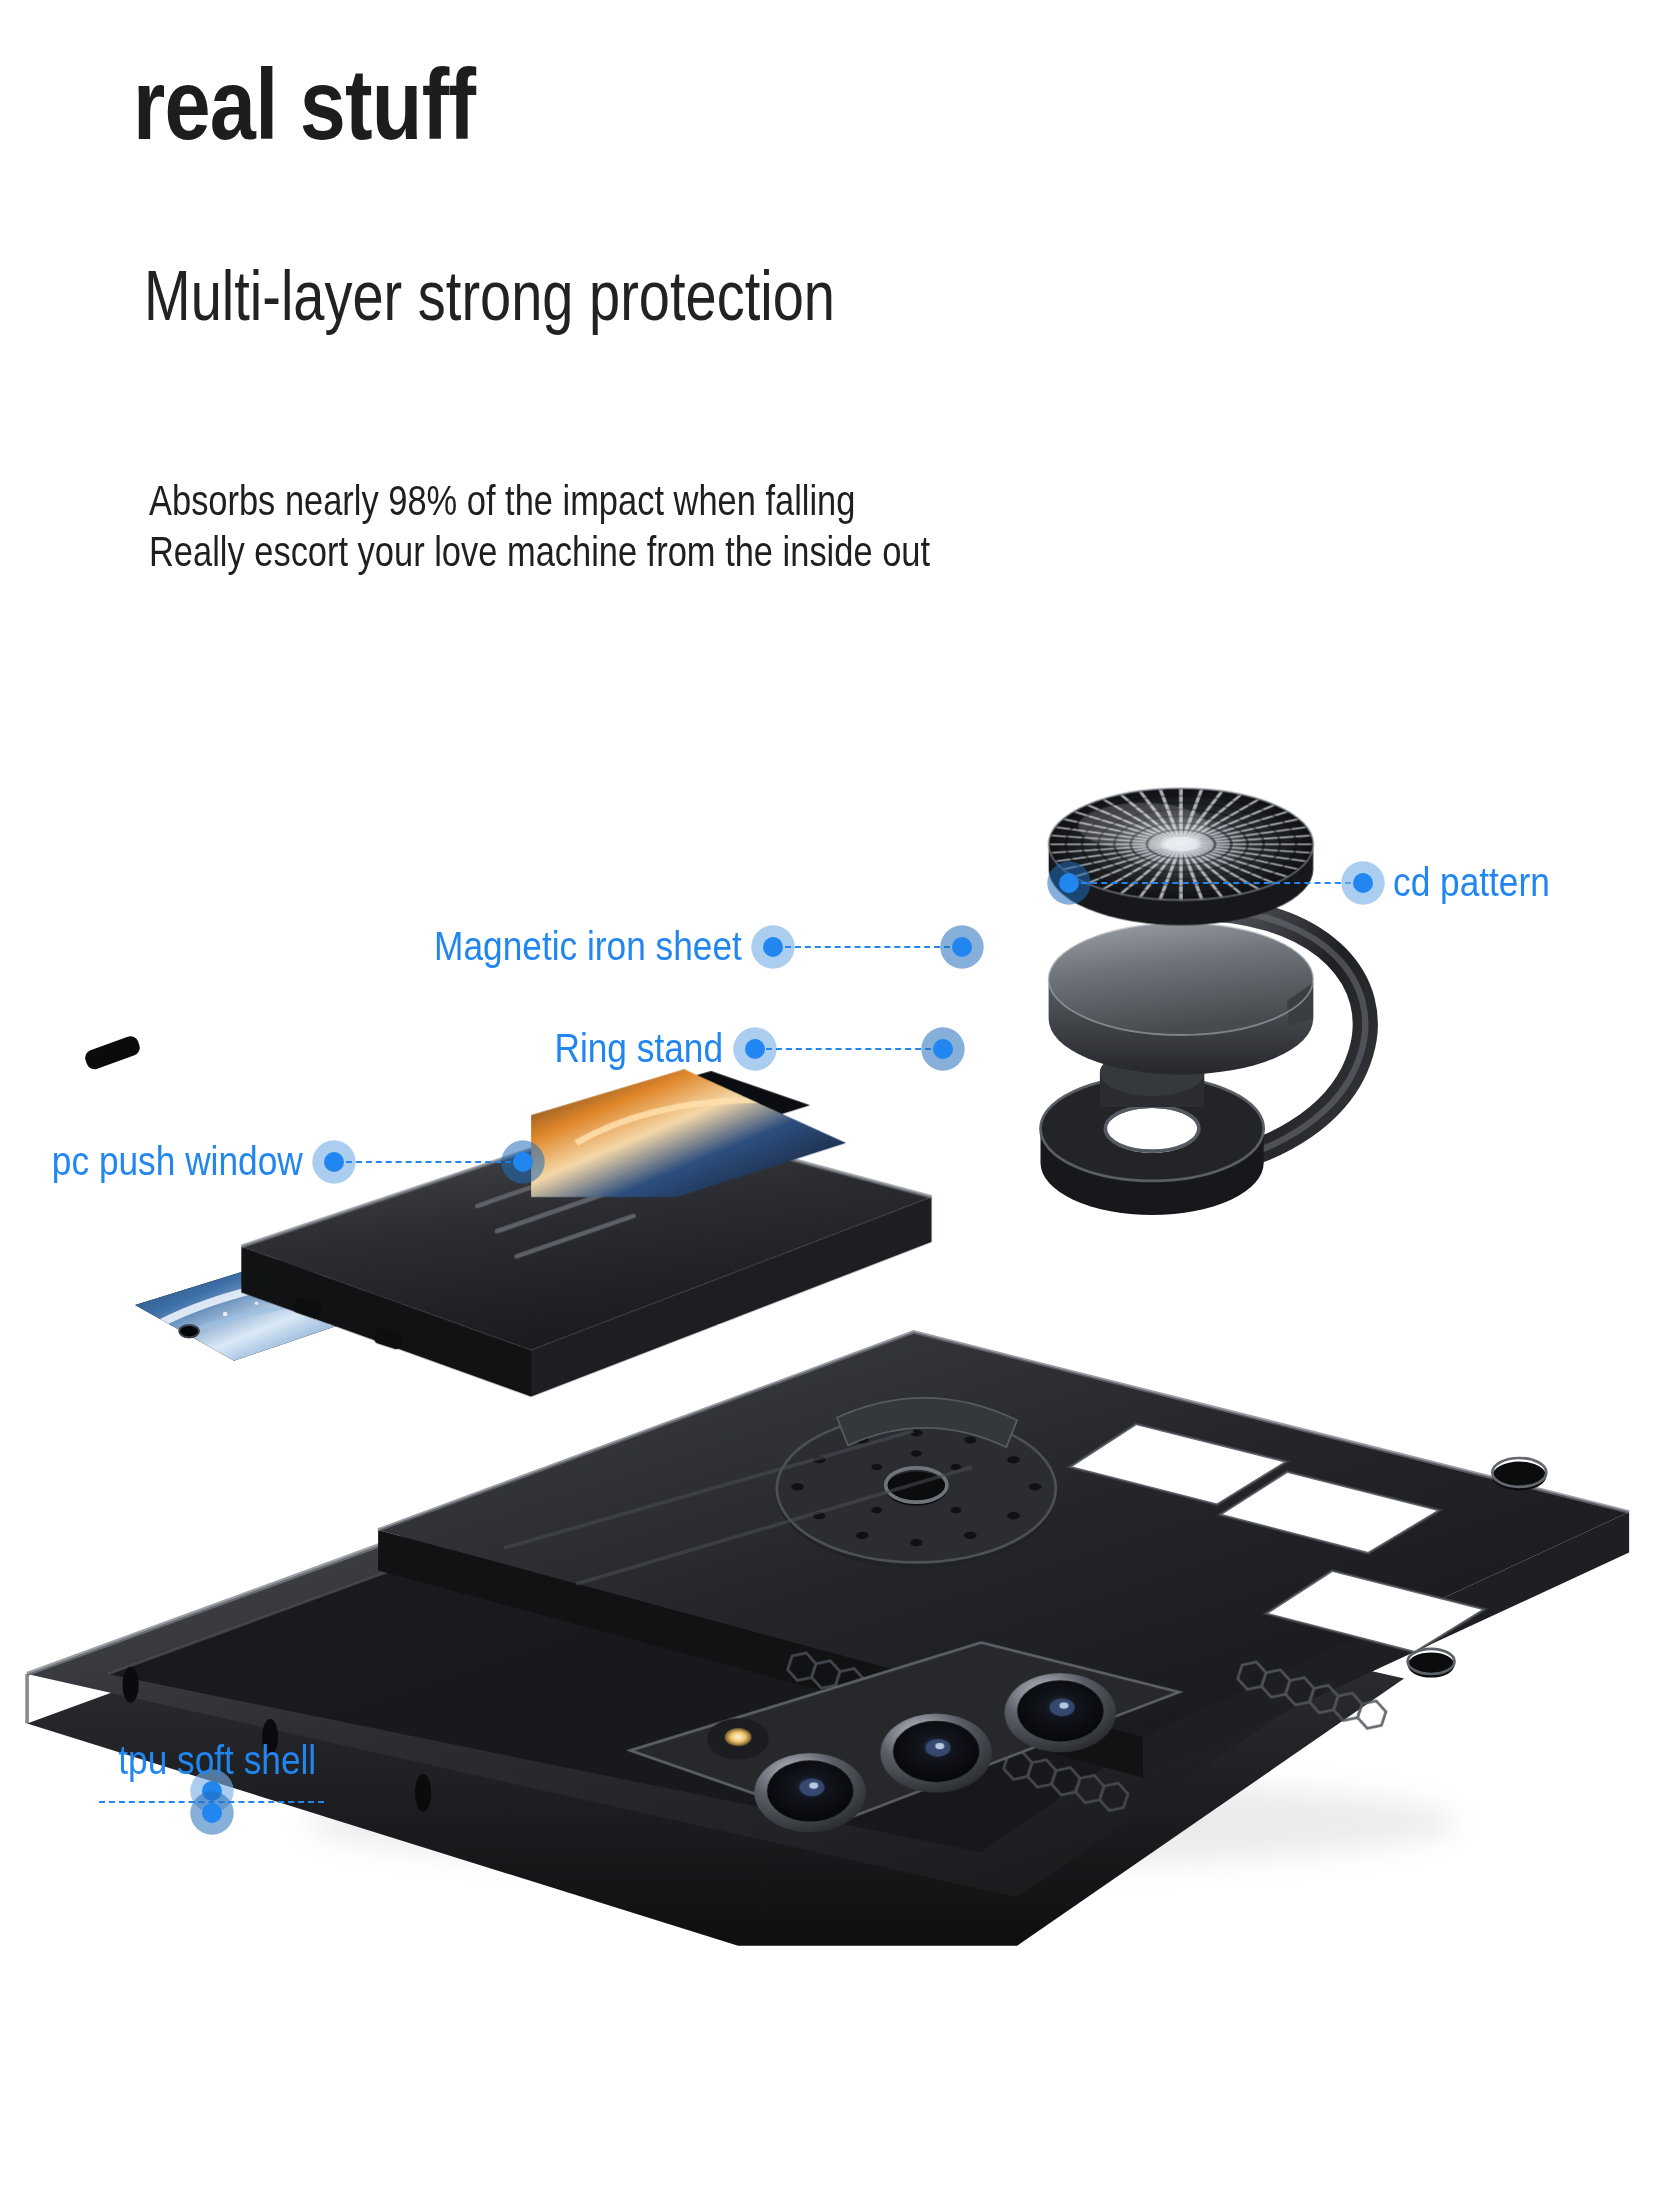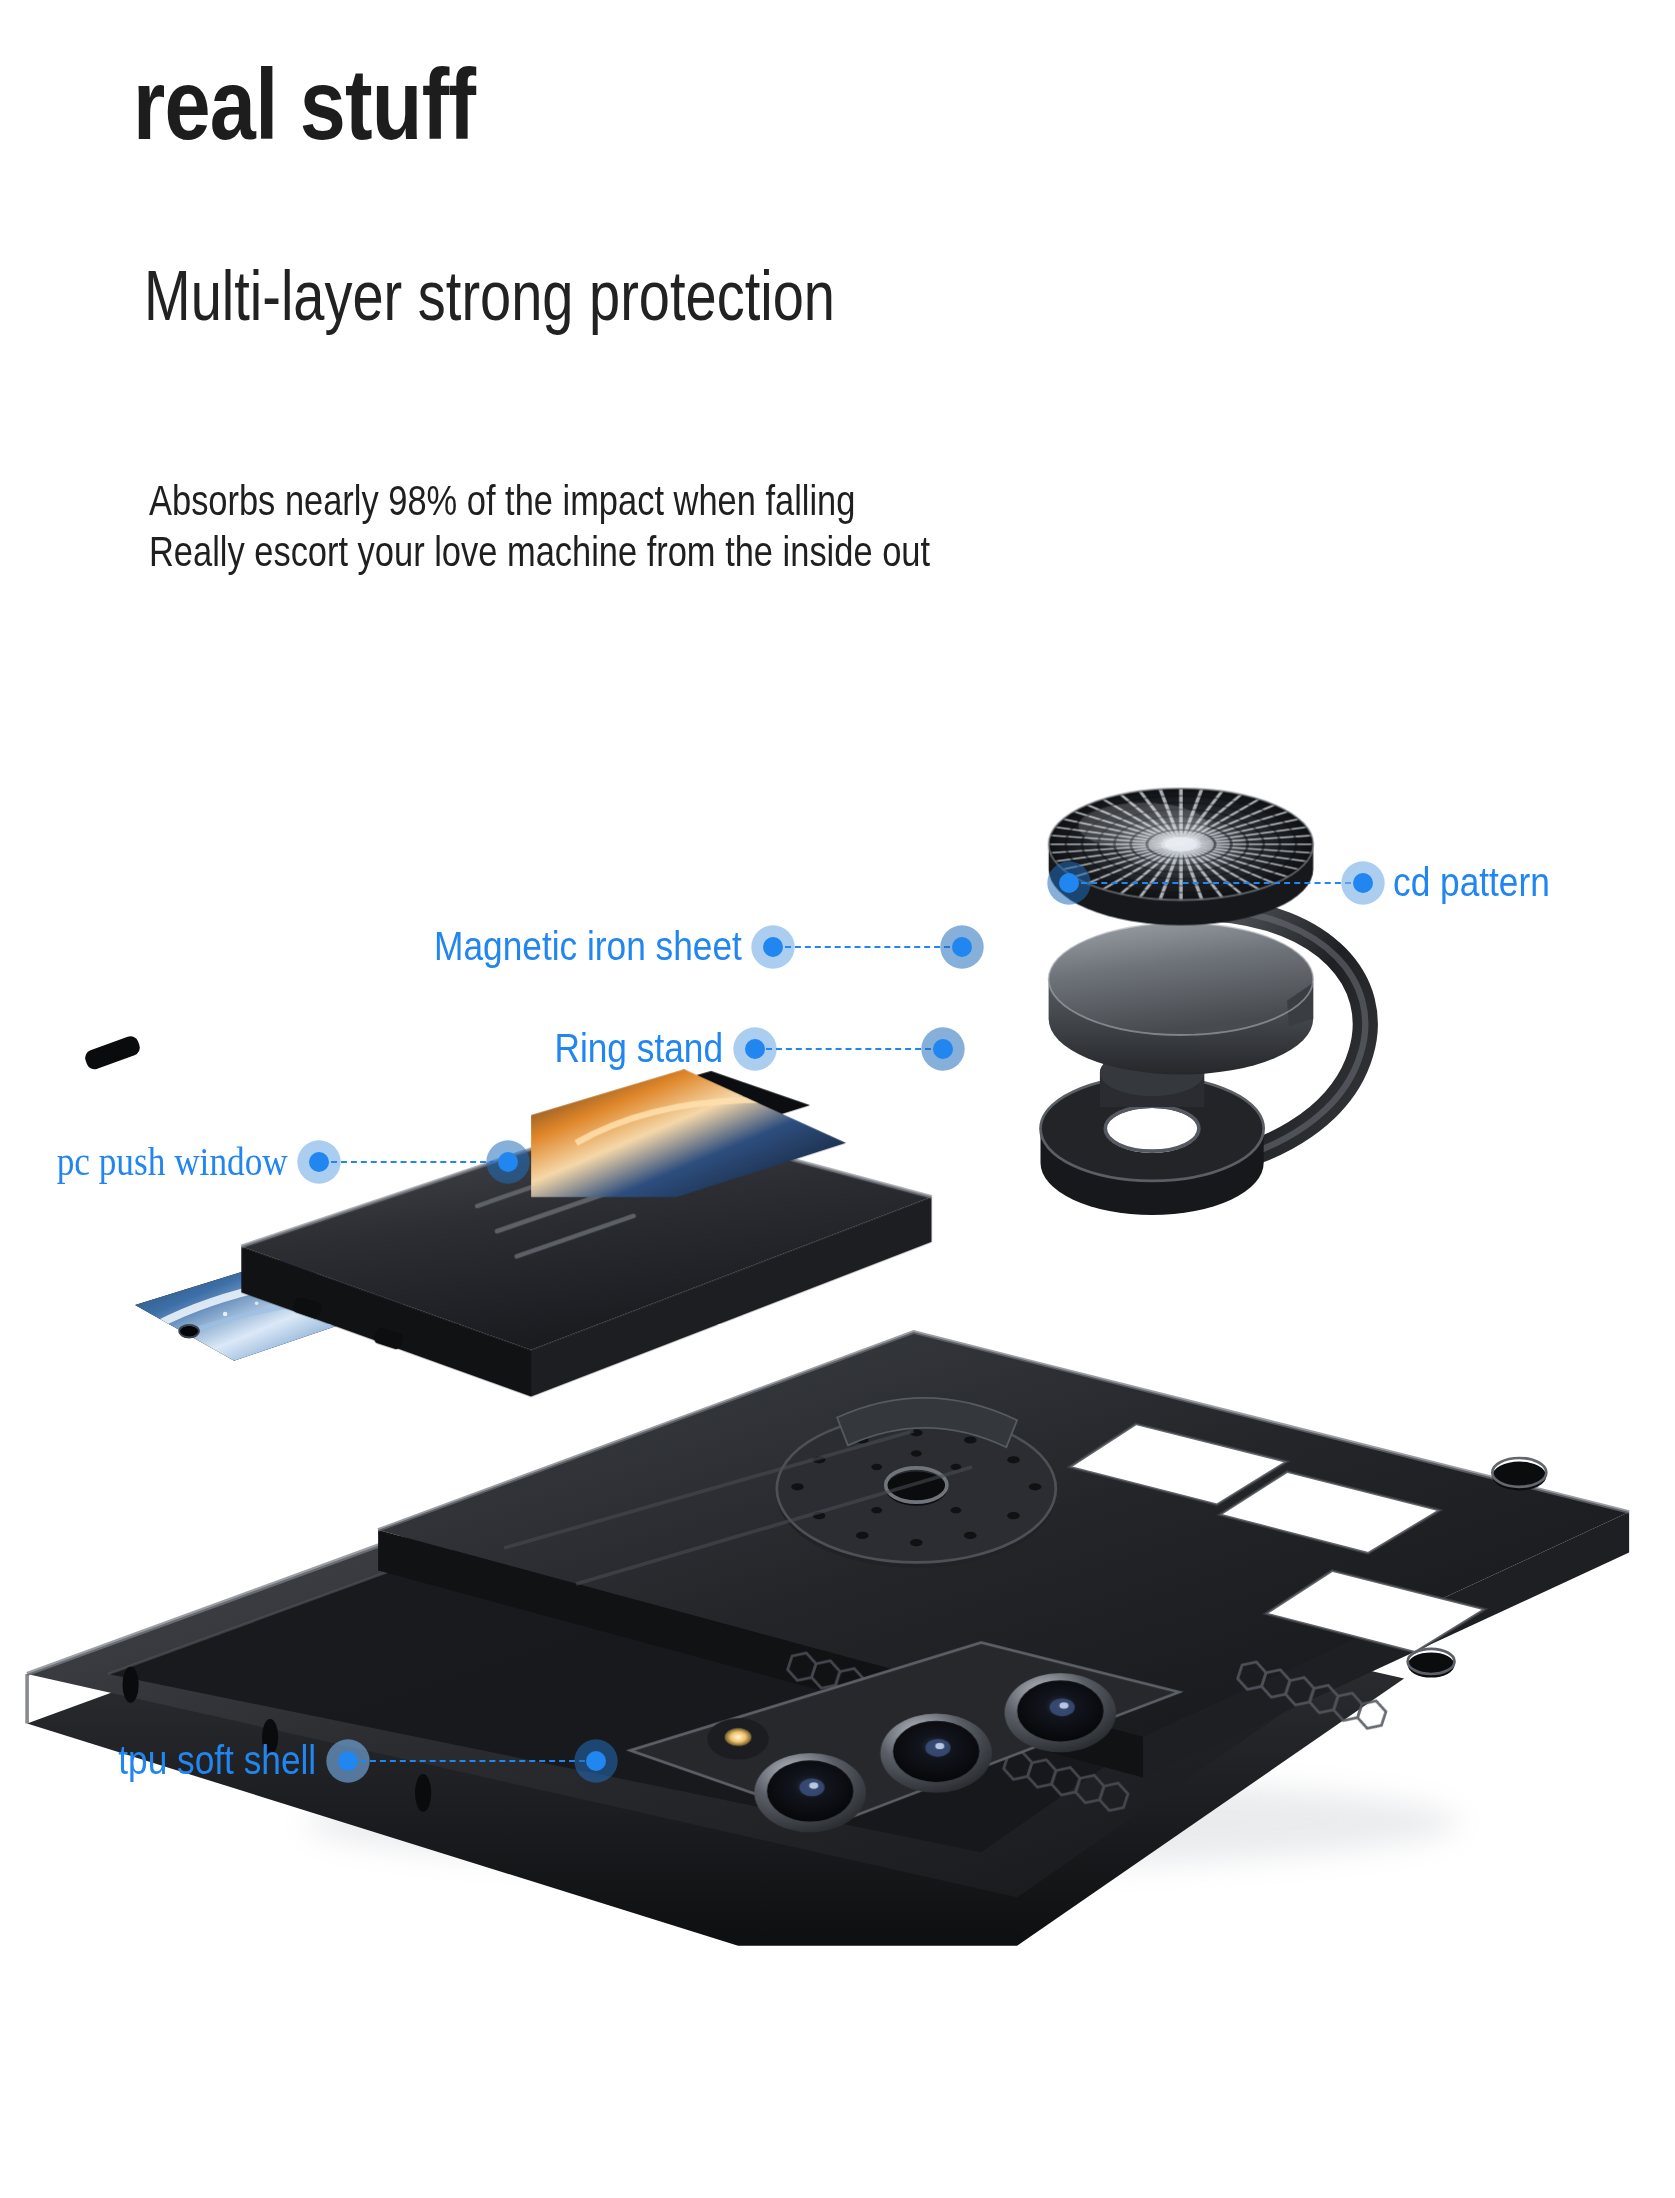--- a/index.html
+++ b/index.html
@@ -92,22 +92,22 @@
     height: 0;
     border-top: 2.7px dashed #2186f0;
     flex: 0 0 auto;
     margin: 0 1.8px;
   }
 
   
   #callout-cd-pattern   { left: 1059px; top: 862px; }
   #callout-magnetic     { left: 384px;  top: 926px; }
   #callout-ring-stand   { left: 527px;  top: 992px; margin-top: 36px; }
-  #callout-pc-window    { left: 19px;    top: 1141px; font-family: Liberation Serif, serif; }
-  #callout-tpu          { left: 86px;   top: 1740px; }
+  #callout-pc-window    { left: 11px;    top: 1141px; }
+  #callout-tpu          { left: 86px;   top: 1740px; flex-direction: column; }
 </style>
 </head>
 <body>
 
 <div class="headline">real stuff</div>
 
 <div class="subheadline">Multi-layer strong protection</div>
 
 <div class="bodytext">
   <span class="line">Absorbs nearly 98% of the impact when falling</span>

